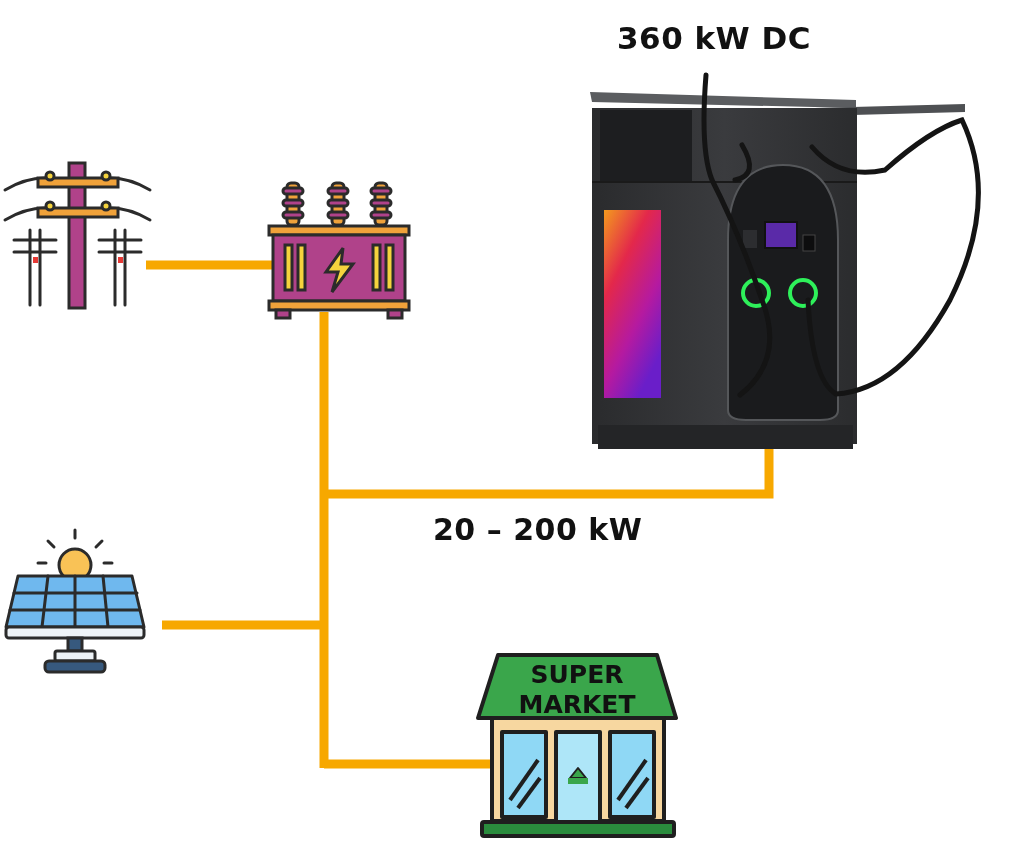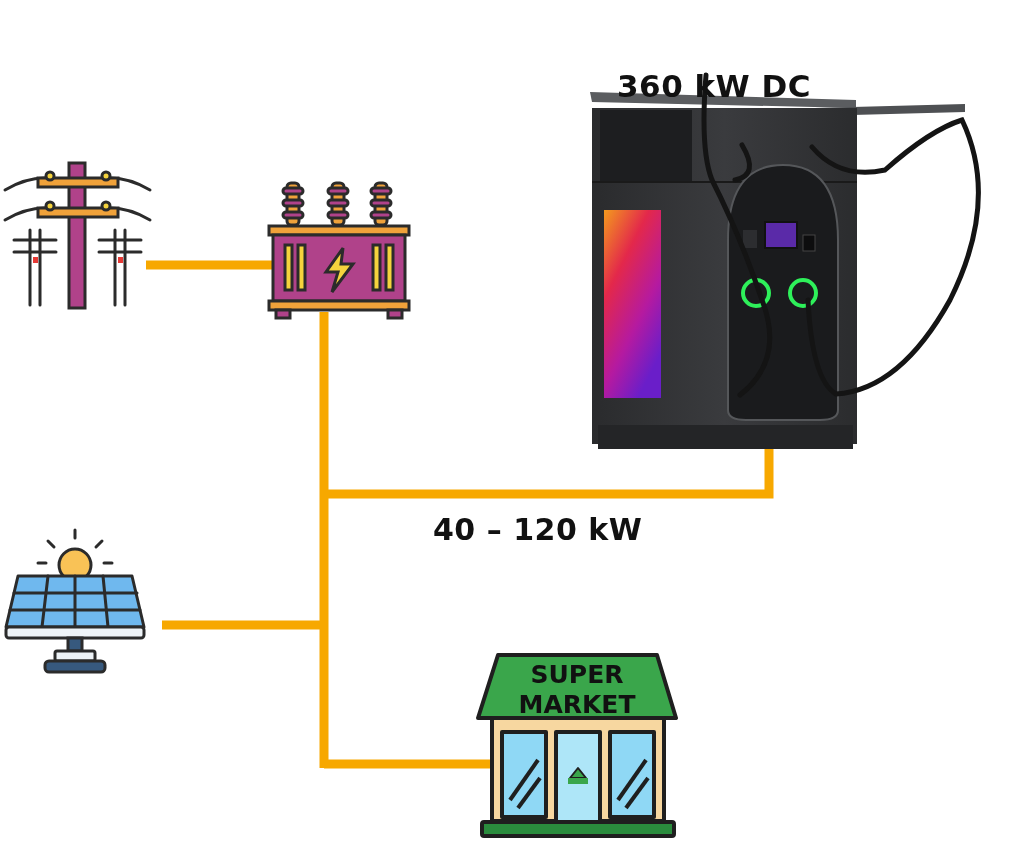--- a/index.html
+++ b/index.html
@@ -1,19 +1,19 @@
 <!DOCTYPE html>
 <html><head>
 <meta charset="utf-8">
 <style>
   html, body { margin: 0; padding: 0; background: #ffffff; }
   body { width: 1024px; height: 847px; position: relative; overflow: hidden; font-family: "DejaVu Sans", sans-serif; }
   #stage { position: absolute; left: 0; top: 0; width: 1024px; height: 847px; }
   .label { position: absolute; font-family: "DejaVu Sans", sans-serif; font-weight: bold; color: #111; white-space: nowrap; }
-  #lbl-dc { left: 617px; top: 20px; font-size: 31px; letter-spacing: 0.5px; margin-top: 48px; }
+  #lbl-dc { left: 617px; top: 20px; font-size: 31px; letter-spacing: 0.5px; }
   #lbl-ac { left: 433px; top: 512px; font-size: 30px; letter-spacing: 0.5px; }
 </style>
 </head>
 <body>
 
 <div id="stage">
 <svg width="1024" height="847" viewBox="0 0 1024 847" xmlns="http://www.w3.org/2000/svg">
   <defs>
     <linearGradient id="screenGrad" x1="0" y1="0" x2="0.6" y2="1">
       <stop offset="0" stop-color="#f39a1e"></stop>
@@ -144,14 +144,14 @@
 
     <g stroke="#141414" stroke-width="5" fill="none" stroke-linecap="round">
       <path d="M706,75 Q700,150 712,180 Q740,235 762,300 Q785,360 740,395"></path>
       <path d="M742,145 Q760,175 735,180"></path>
       <path d="M812,147 Q840,180 885,170 Q930,130 962,120 Q1000,200 950,300 Q900,390 836,394 Q812,380 808,300"></path>
     </g>
   </g>
 </svg>
 
 <div id="lbl-dc" class="label">360 kW DC</div>
-<div id="lbl-ac" class="label">40 – 120 kW</div>
+<div id="lbl-ac" class="label">20 – 200 kW</div>
 </div>
 
 </body></html>

